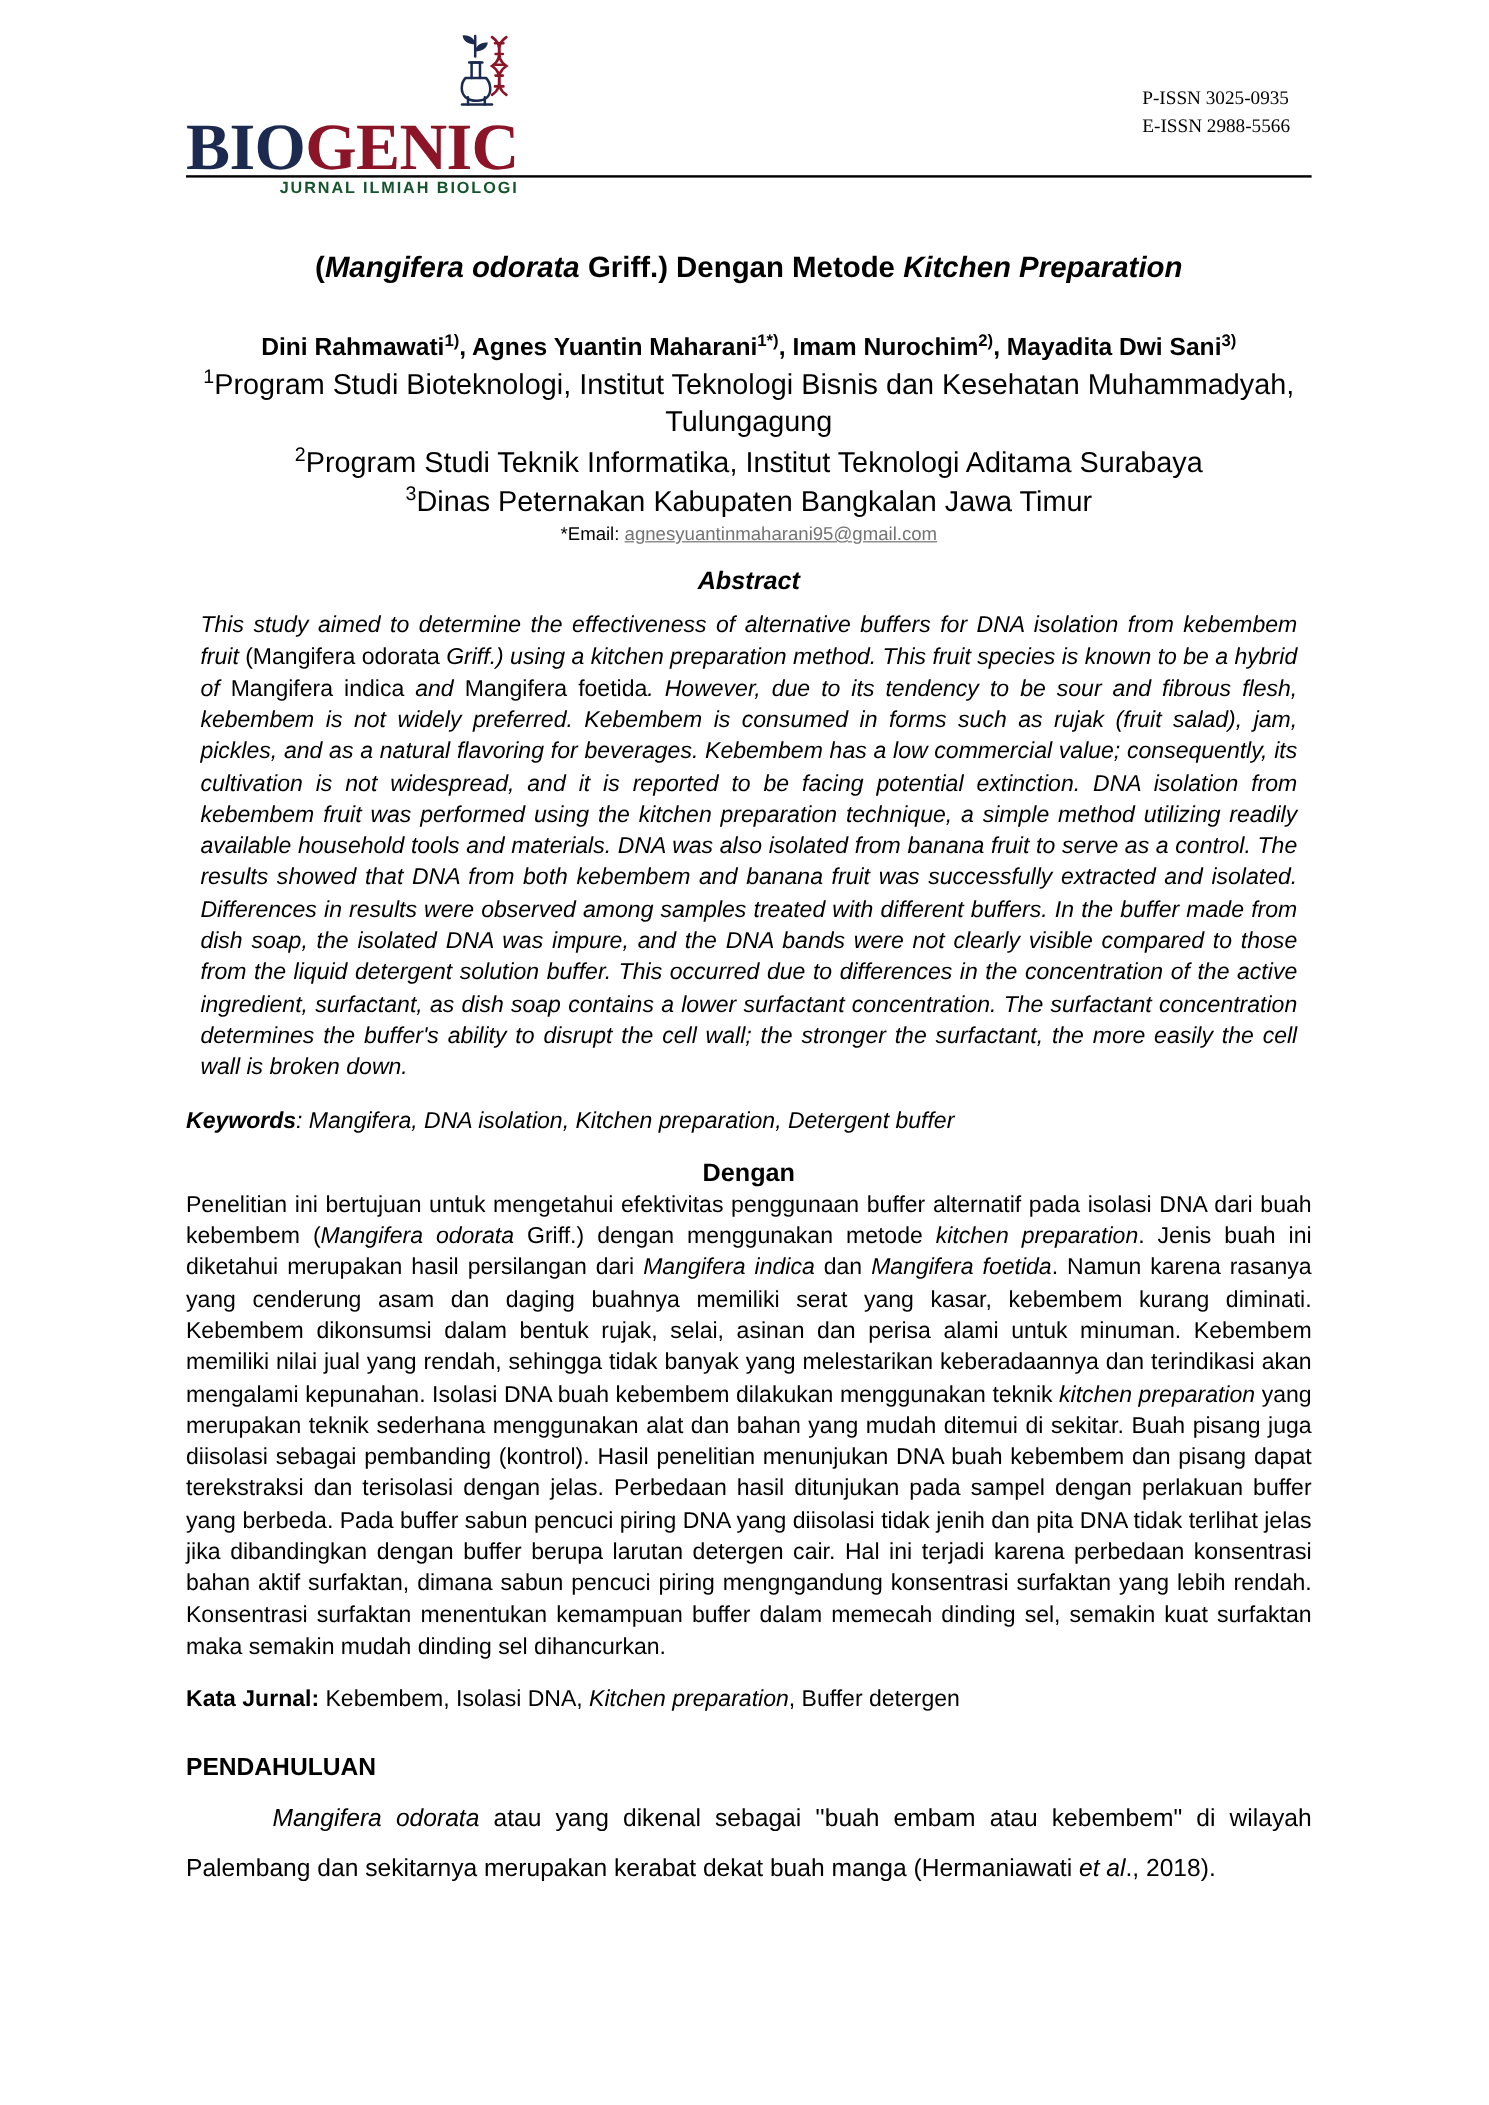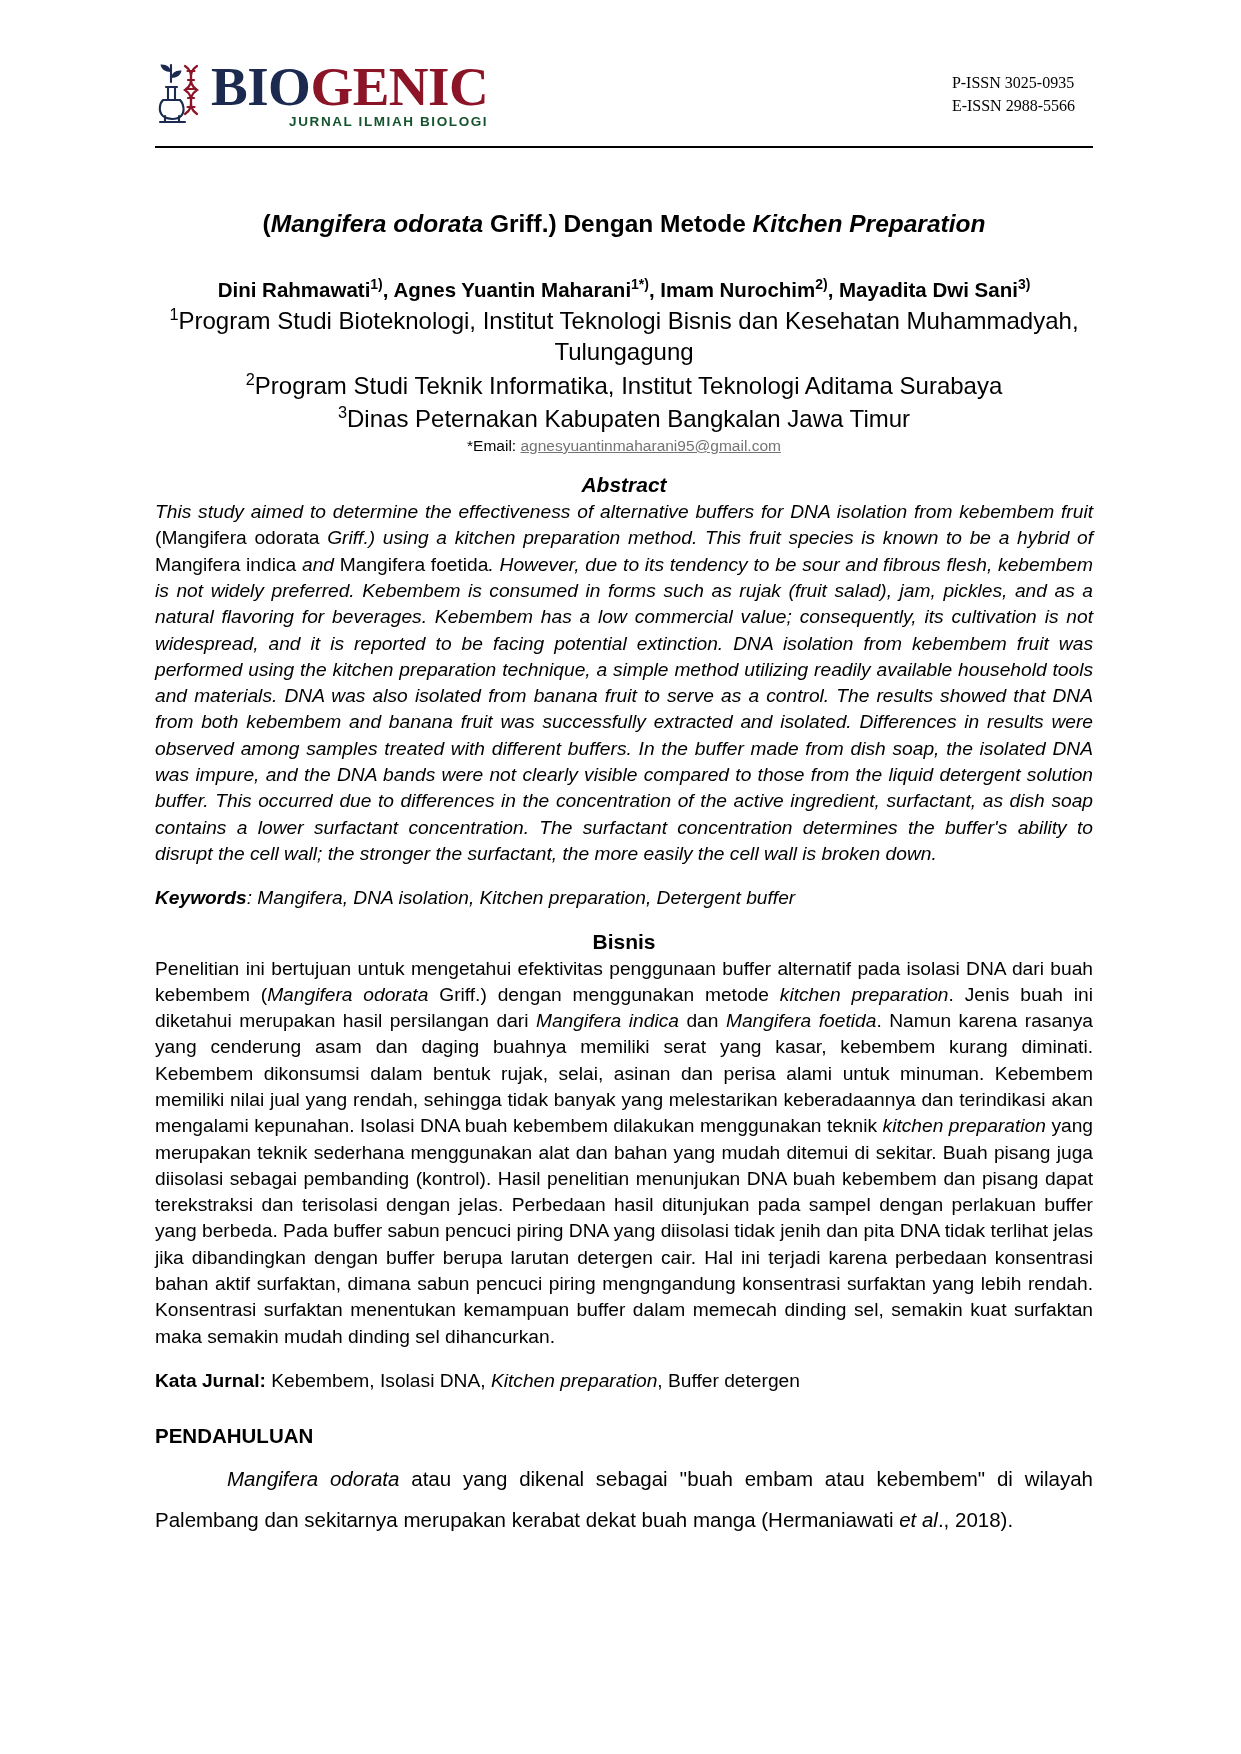--- a/index.html
+++ b/index.html
@@ -26,20 +26,21 @@
   .masthead {
     display: flex;
     align-items: center;
     justify-content: space-between;
     height: 92px;
   }
   .logo-block {
     display: flex;
     align-items: flex-end;
     gap: 4px;
+    flex-direction: column;
   }
   .logo-mark {
     width: 52px;
     height: 66px;
     flex: 0 0 auto;
     margin-bottom: 2px;
   }
   .logo-text {
     line-height: 1;
   }
@@ -118,21 +119,21 @@
     font-weight: 700;
     font-size: 21px;
     margin: 18px 0 2px 0;
   }
   .sec-head.en { font-style: italic; }
   .abstract-en {
     font-style: italic;
     font-size: 19.2px;
     line-height: 1.37;
     text-align: justify;
-    margin: 0;
+    margin: 12px;
   }
   .abstract-en .rom { font-style: normal; }
   .keywords-en {
     font-style: italic;
     font-size: 19.2px;
     line-height: 1.37;
     text-align: left;
     margin: 18px 0 0 0;
   }
   .keywords-en b { font-style: italic; font-weight: 700; }
@@ -253,21 +254,21 @@
     <sup>3</sup>Dinas Peternakan Kabupaten Bangkalan Jawa Timur
   </div>
   <div class="email-line">
     <span>*Email: </span><a class="email-link" href="#">agnesyuantinmaharani95@gmail.com</a>
   </div>
 
   <div class="sec-head en">Abstract</div>
   <p class="abstract-en">This study aimed to determine the effectiveness of alternative buffers for DNA isolation from kebembem fruit <span class="rom">(Mangifera odorata</span> Griff.) using a kitchen preparation method. This fruit species is known to be a hybrid of <span class="rom">Mangifera indica</span> and <span class="rom">Mangifera foetida</span>. However, due to its tendency to be sour and fibrous flesh, kebembem is not widely preferred. Kebembem is consumed in forms such as rujak (fruit salad), jam, pickles, and as a natural flavoring for beverages. Kebembem has a low commercial value; consequently, its cultivation is not widespread, and it is reported to be facing potential extinction. DNA isolation from kebembem fruit was performed using the kitchen preparation technique, a simple method utilizing readily available household tools and materials. DNA was also isolated from banana fruit to serve as a control. The results showed that DNA from both kebembem and banana fruit was successfully extracted and isolated. Differences in results were observed among samples treated with different buffers. In the buffer made from dish soap, the isolated DNA was impure, and the DNA bands were not clearly visible compared to those from the liquid detergent solution buffer. This occurred due to differences in the concentration of the active ingredient, surfactant, as dish soap contains a lower surfactant concentration. The surfactant concentration determines the buffer's ability to disrupt the cell wall; the stronger the surfactant, the more easily the cell wall is broken down.</p>
   <p class="keywords-en"><b>Keywords</b><span>: Mangifera, DNA isolation, Kitchen preparation, Detergent buffer</span></p>
 
-  <div class="sec-head">Bisnis</div>
+  <div class="sec-head">Dengan</div>
   <p class="abstract-id">Penelitian ini bertujuan untuk mengetahui efektivitas penggunaan buffer alternatif pada isolasi DNA dari buah kebembem (<i>Mangifera odorata</i> Griff.) dengan menggunakan metode <i>kitchen preparation</i>. Jenis buah ini diketahui merupakan hasil persilangan dari <i>Mangifera indica</i> dan <i>Mangifera foetida</i>. Namun karena rasanya yang cenderung asam dan daging buahnya memiliki serat yang kasar, kebembem kurang diminati. Kebembem dikonsumsi dalam bentuk rujak, selai, asinan dan perisa alami untuk minuman. Kebembem memiliki nilai jual yang rendah, sehingga tidak banyak yang melestarikan keberadaannya dan terindikasi akan mengalami kepunahan. Isolasi DNA buah kebembem dilakukan menggunakan teknik <i>kitchen preparation</i> yang merupakan teknik sederhana menggunakan alat dan bahan yang mudah ditemui di sekitar. Buah pisang juga diisolasi sebagai pembanding (kontrol). Hasil penelitian menunjukan DNA buah kebembem dan pisang dapat terekstraksi dan terisolasi dengan jelas. Perbedaan hasil ditunjukan pada sampel dengan perlakuan buffer yang berbeda. Pada buffer sabun pencuci piring DNA yang diisolasi tidak jenih dan pita DNA tidak terlihat jelas jika dibandingkan dengan buffer berupa larutan detergen cair. Hal ini terjadi karena perbedaan konsentrasi bahan aktif surfaktan, dimana sabun pencuci piring mengngandung konsentrasi surfaktan yang lebih rendah. Konsentrasi surfaktan menentukan kemampuan buffer dalam memecah dinding sel, semakin kuat surfaktan maka semakin mudah dinding sel dihancurkan.</p>
   <p class="keywords-id"><b>Kata Jurnal:</b><span> Kebembem, Isolasi DNA, <i>Kitchen preparation</i>, Buffer detergen</span></p>
 
   <div class="body-head">PENDAHULUAN</div>
   <p class="body-par"><i>Mangifera odorata</i> atau yang dikenal sebagai ''buah embam atau kebembem" di wilayah Palembang dan sekitarnya merupakan kerabat dekat buah manga (Hermaniawati <i>et al</i>., 2018).</p>
 
 
 </div>
 
 </body></html>

